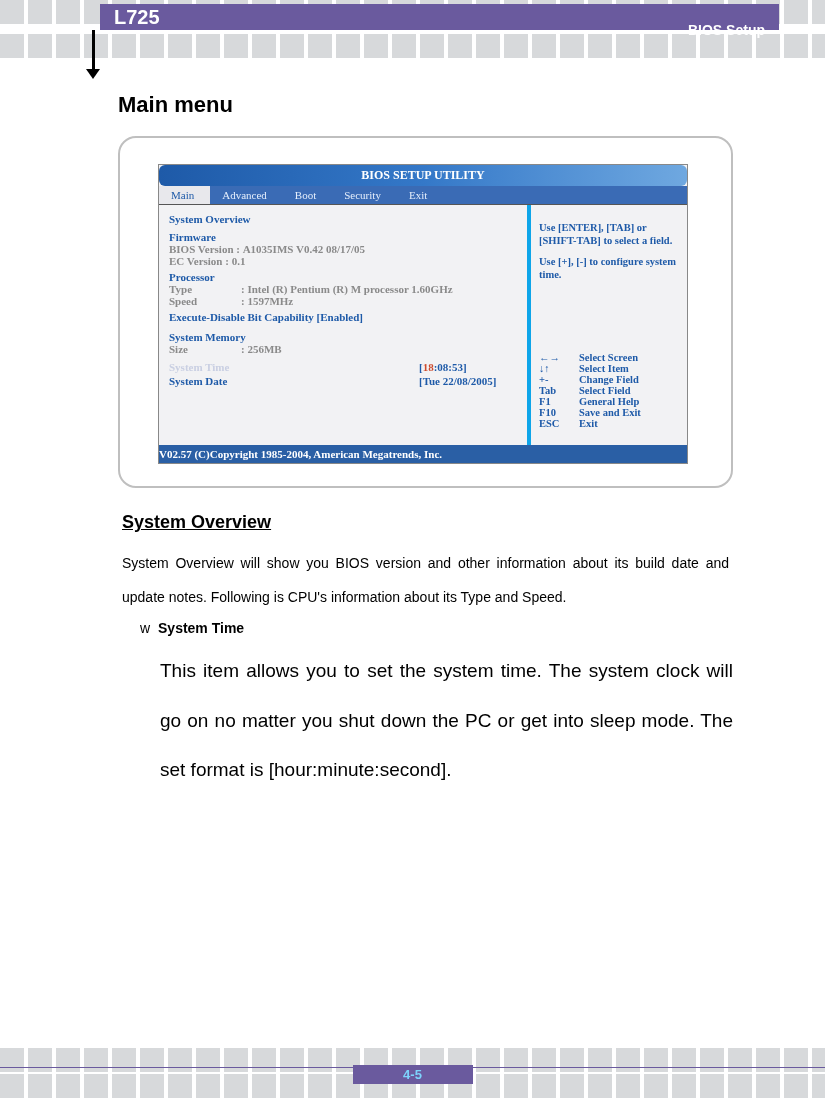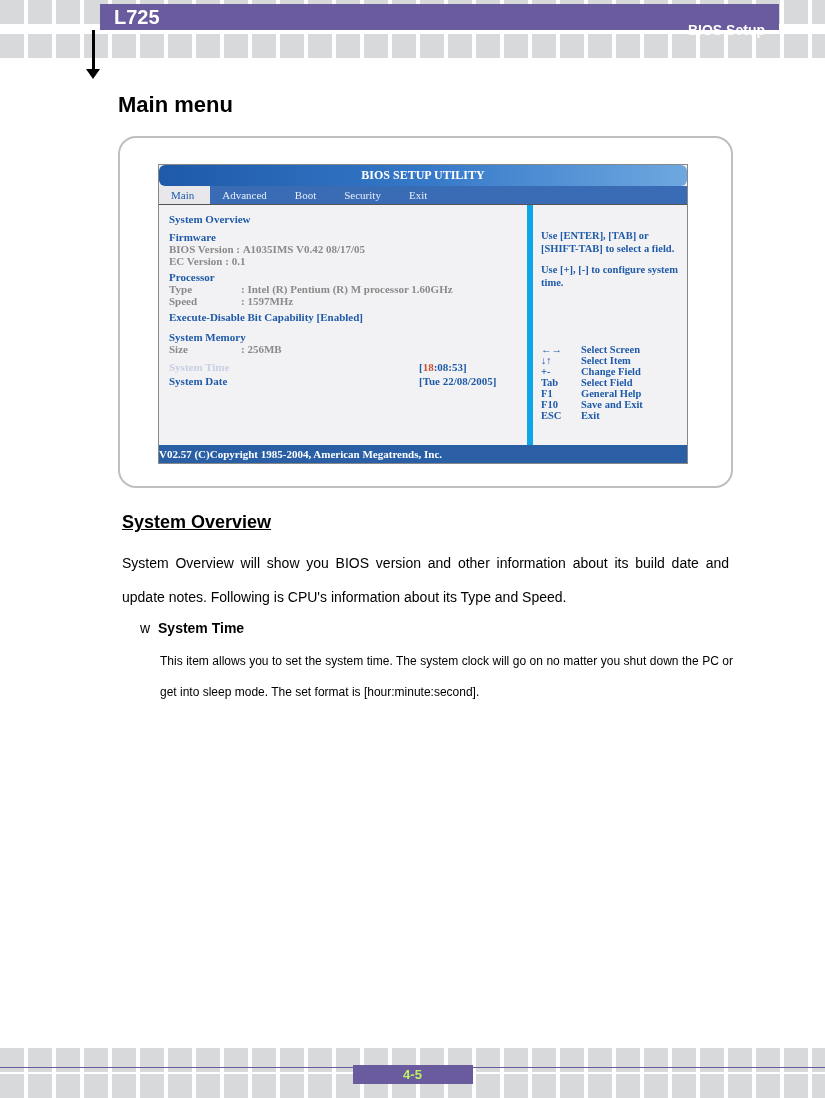--- a/index.html
+++ b/index.html
@@ -118,22 +118,22 @@
     .bios-left .gray { color: #8a8a8a; font-weight: bold; }
     .bios-left .row { display: flex; }
     .bios-left .label { width: 72px; }
     .bios-left .wide-row { display: flex; margin-top: 6px; }
     .bios-left .wide-row .k { width: 250px; color: #9aa4c4; }
     .bios-left .wide-row .k.white { color: #c9cfe2; }
     .bios-left .wide-row .v { color: #1e5aa8; }
     .bios-left .wide-row .v .hl { color: #cc4b2e; text-align: right; }
     .bios-right {
       width: 160px;
-      border-left: 6px solid #0ea5e9;
-      padding: 24px 8px;
+      border-left: 4px solid #0ea5e9;
+      padding: 16px 8px;
       color: #1e5aa8;
       font-weight: bold;
       font-size: 10.5px;
       display: flex;
       flex-direction: column;
     }
     .bios-right .hint { margin-bottom: 8px; line-height: 1.25; }
     .bios-right .keys { margin-top: auto; }
     .bios-right .krow { display: flex; }
     .bios-right .krow .kk { width: 40px; }
@@ -154,30 +154,30 @@
       font-size: 14px;
       line-height: 2.4;
       margin: 0 4px;
       text-align: justify;
     }
     .doc .item-block { margin: 6px 0 0 22px; }
     .doc .item-head { font-size: 14px; }
     .doc .item-head .bullet { font-weight: normal; margin-right: 4px; }
     .doc .item-head .name { font-weight: bold; }
     .doc .item-body {
-      font-size: 12px;
+      font-size: 19px;
       line-height: 2.6;
       margin: 10px 0 0 20px;
       text-align: justify;
     }
     .page-num {
       position: absolute;
       bottom: 14px; left: 50%; transform: translateX(-50%);
       background: #6a5a9e;
-      color: #bef264;
+      color: #7dd3fc;
       font-weight: bold;
       font-size: 13px;
       width: 120px;
       text-align: center;
       padding: 2px 0;
     }
     .purple-line {
       position: absolute;
       bottom: 30px; left: 0; right: 0;
       height: 1px;

